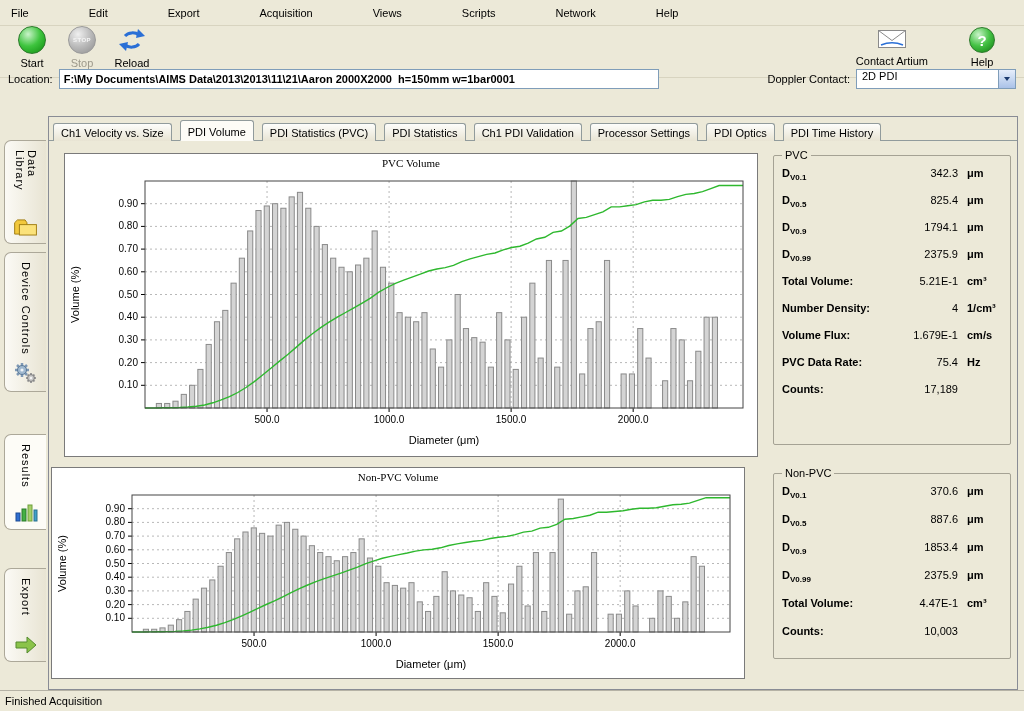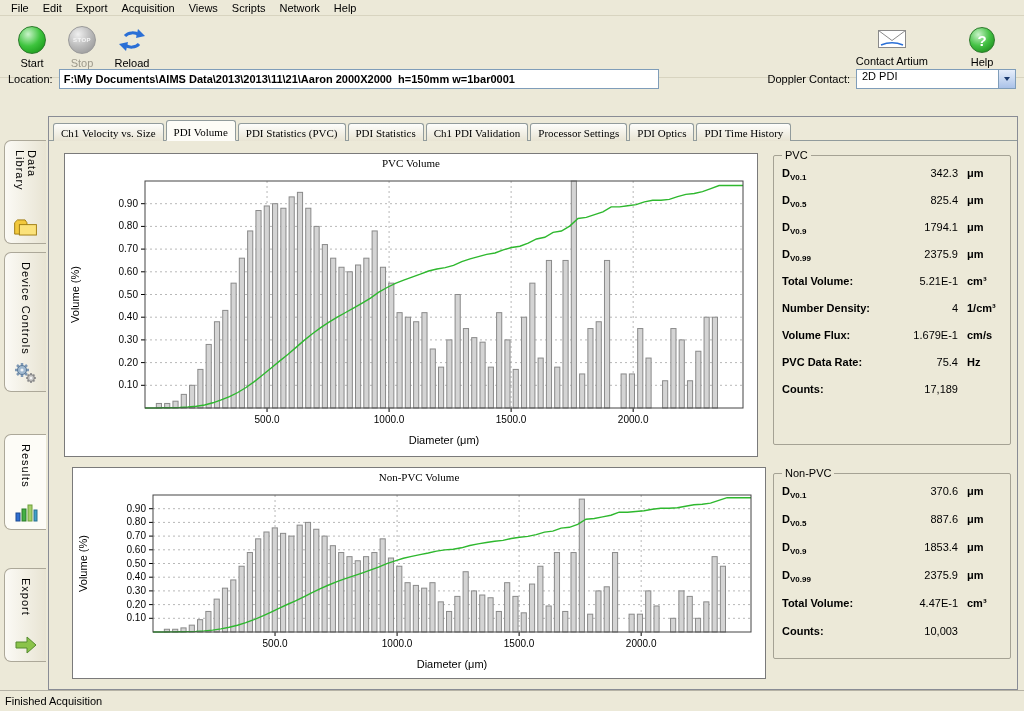--- a/index.html
+++ b/index.html
@@ -6,23 +6,23 @@
   html,body { margin:0; padding:0; }
   body {
     width:1024px; height:711px; overflow:hidden;
     background:#ece9d8; color:#000;
     font-family:"Liberation Sans", sans-serif; font-size:11px;
   }
   .app { position:relative; width:1024px; height:711px; }
 
   
   .menubar {
-    position:absolute; top:0; left:0; right:0; height:16px;
+    position:absolute; top:0; left:0; right:0; height:26px;
     display:flex; align-items:center; padding:0 4px;
-    background:#ece9d8; border-bottom:1px solid #d8d4c0;
+    background:#ece9d8; border-bottom:1px solid #d8d4c0;gap:46px;
   }
   .menu-item { padding:3px 7px; cursor:default; }
 
   
   .toolbar {
     position:absolute; top:20px; left:0; right:0; height:58px;
     display:flex; align-items:flex-start; padding:4px 14px 0 10px;
     border-bottom:1px solid #d8d4c0;
   }
   .tool {
@@ -97,34 +97,34 @@
   .main-panel {
     position:absolute; top:116px; left:48px; width:970px; height:574px;
     border:1px solid #898c95; background:#ece9d8;
   }
   .tab-row {
     display:flex; align-items:flex-end; height:24px;
     padding:3px 4px 0; border-bottom:1px solid #919b9c;
   }
   .tab {
     border:1px solid #919b9c; border-bottom:none; border-radius:3px 3px 0 0;
-    padding:3px 7px 2px; margin-right:2px; white-space:nowrap; cursor:default;
-    background:linear-gradient(#fdfdfb,#e8e4d3); position:relative; top:1px;font-family:Liberation Serif, serif;
+    padding:3px 7px 2px; margin-right:8px; white-space:nowrap; cursor:default;
+    background:linear-gradient(#fdfdfb,#e8e4d3); position:relative; top:1px;
   }
   .tab.active {
     background:#fdfcf7; top:0; padding-top:5px; z-index:2;
     border-bottom:1px solid #fdfcf7; margin-bottom:-1px;
   }
 
   
   .chart-box {
     position:absolute; background:#fff; border:1px solid #7a7a7a;
   }
   #chartbox0 { left:15px; top:36px;  width:694px; height:304px; }
-  #chartbox1 { left:23px; top:350px; width:694px; height:212px; }
+  #chartbox1 { left:2px; top:350px; width:694px; height:212px; }
   .chart-title {
     text-align:center; font-family:"Liberation Serif", serif;
     font-size:11px; padding-top:3px; height:22px;
   }
   .chart-box svg { display:block; }
   svg text { font-family:"Liberation Sans", sans-serif; fill:#000; }
 
   
   fieldset.stats {
     position:absolute; left:724px; width:238px;

